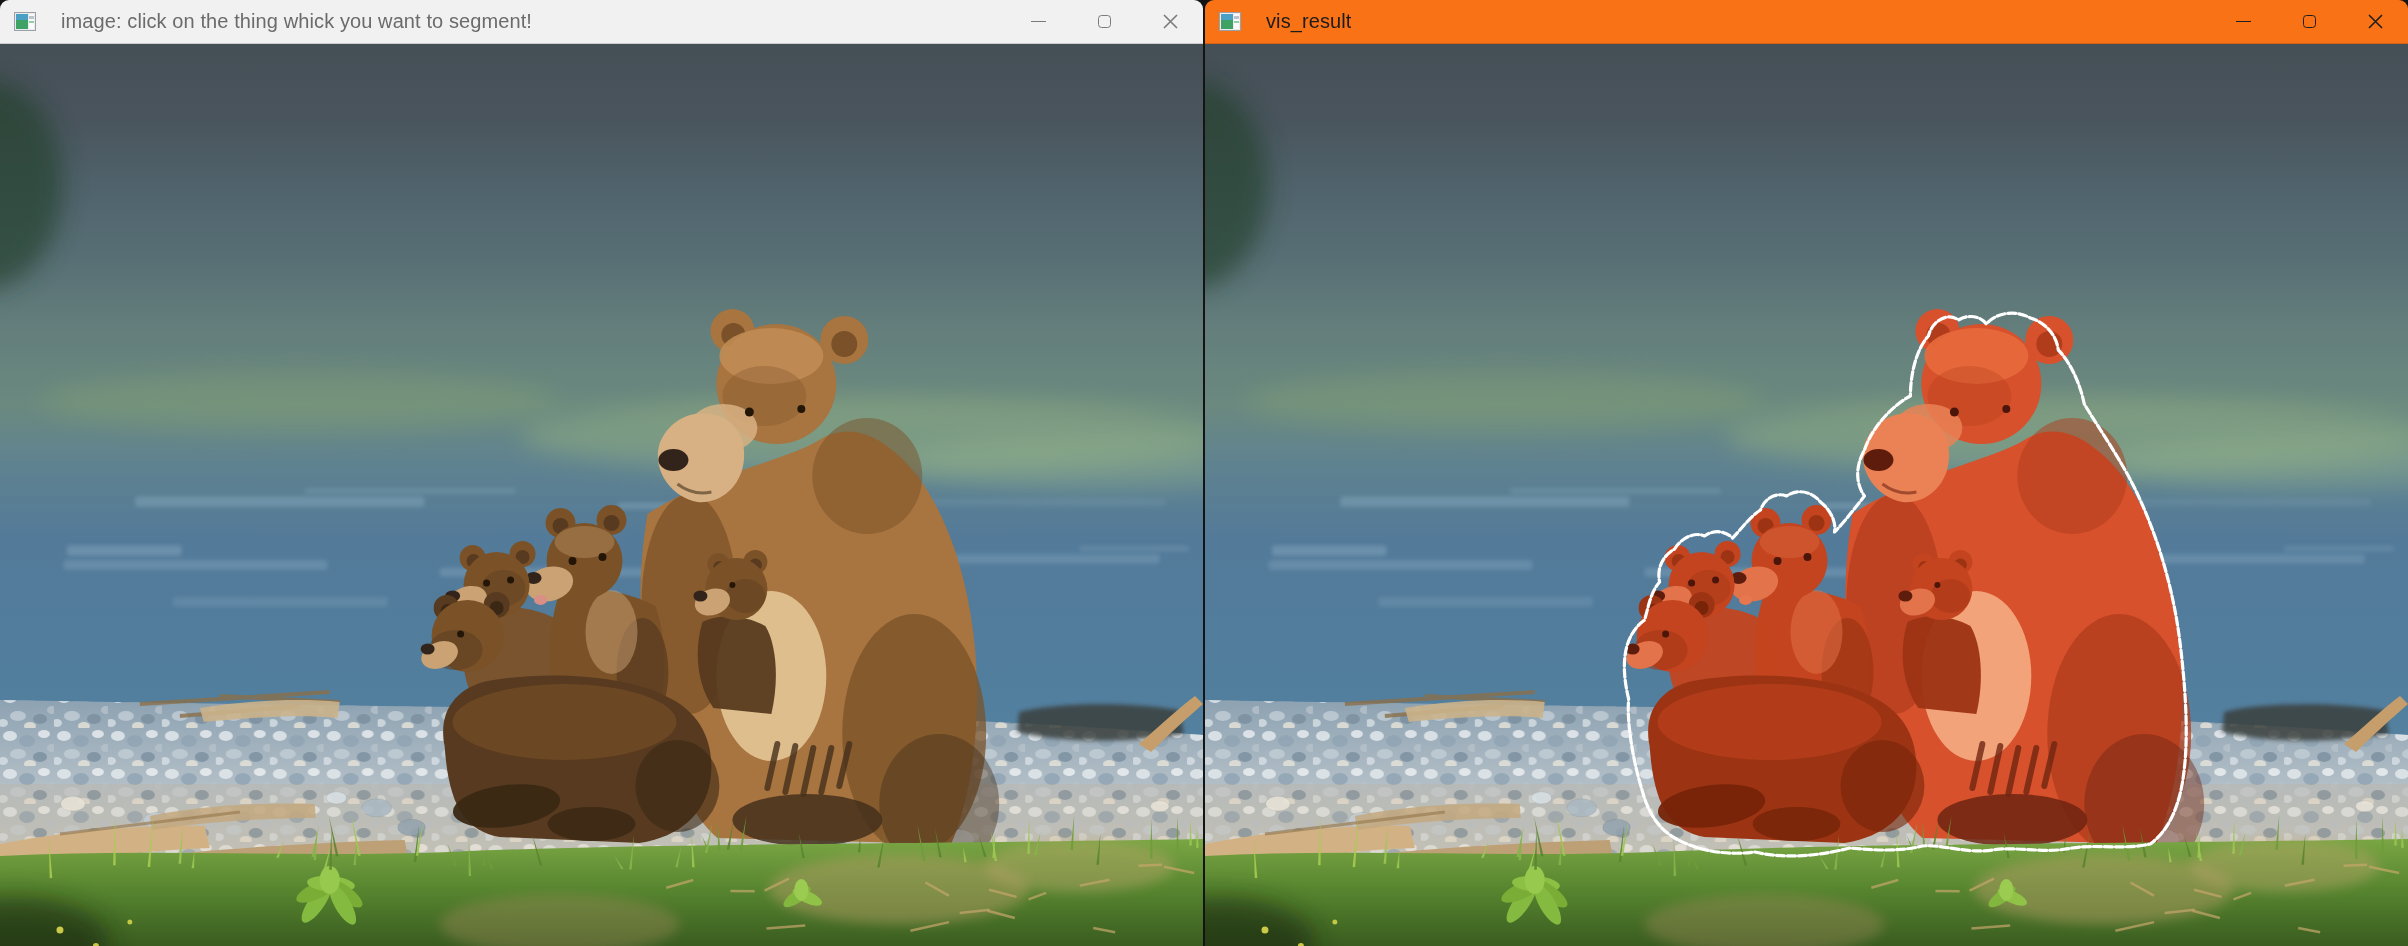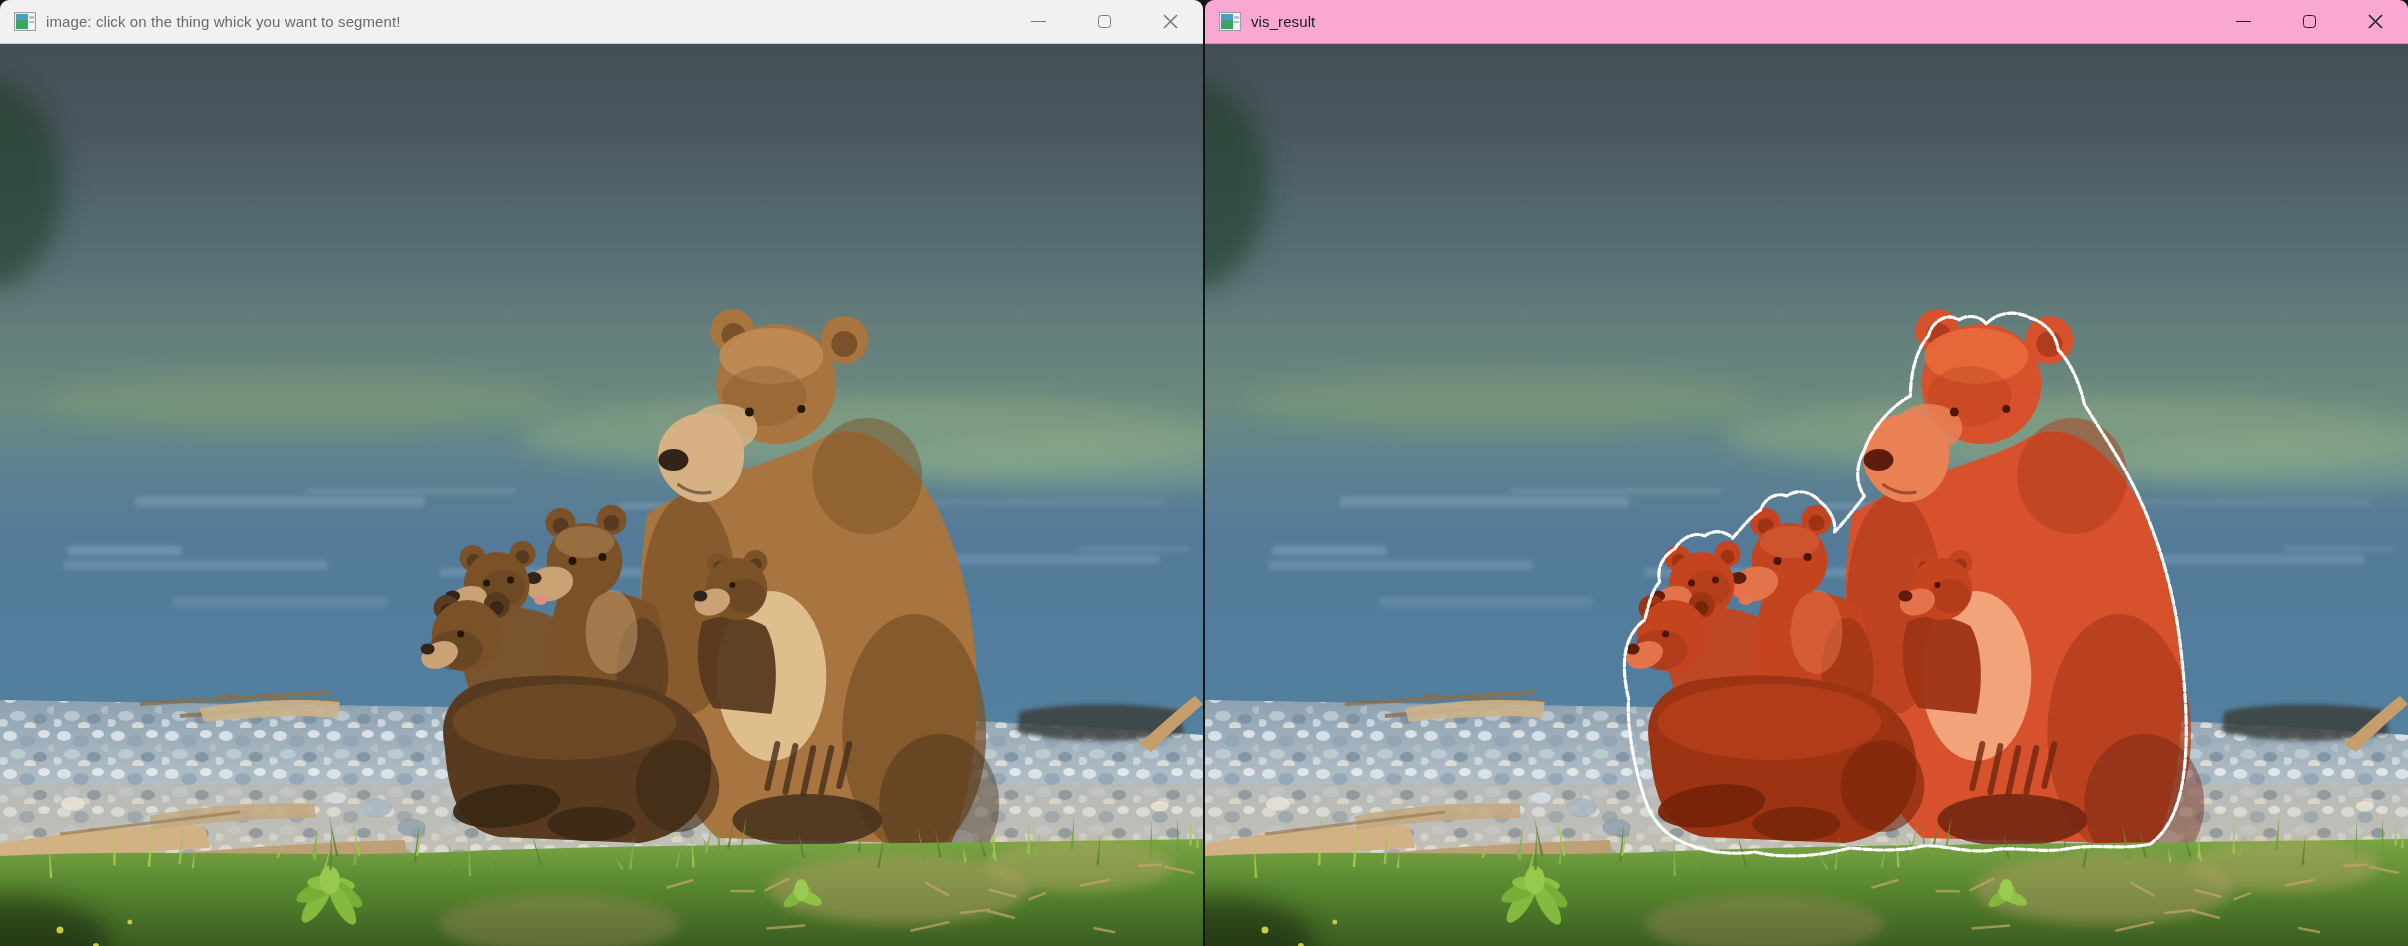--- a/index.html
+++ b/index.html
@@ -2,21 +2,21 @@
 <html style="--mask-main: #d6512c; --mask-outline: #ffffff;"><head>
 <meta charset="utf-8">
 <style>
   html,body{margin:0;padding:0;background:#141414;}
   *{box-sizing:border-box;}
   body{font-family:"Liberation Sans",sans-serif;}
   .desktop{width:2408px;height:946px;display:flex;gap:2px;background:#141414;overflow:hidden;}
   .window{width:1203px;height:946px;display:flex;flex-direction:column;border-radius:9px 9px 0 0;overflow:hidden;background:#222;}
   .titlebar{height:44px;flex:none;display:flex;align-items:center;padding:0 0 0 14px;background:#f1f1f1;border-bottom:1px solid rgba(0,0,0,.15);}
   .appicon{width:22px;height:19px;margin-right:10px;flex:none;}
-  .title{font-size:15px;letter-spacing:.1px;white-space:nowrap;overflow:hidden;}
+  .title{font-size:20px;letter-spacing:.1px;white-space:nowrap;overflow:hidden;margin-left:15px;}
   .controls{margin-left:auto;display:flex;height:100%;}
   .cbtn{width:66px;height:100%;display:flex;align-items:center;justify-content:center;cursor:default;background:transparent;border:none;padding:0;}
   .g-min{display:block;width:15px;height:0;border-top:1.7px solid currentColor;}
   .g-max{display:block;width:13px;height:13px;border:1.7px solid currentColor;border-radius:3.5px;}
   .g-x{display:block;}
   .content{flex:1;position:relative;background:#4a5a64;}
   svg.ph{width:100%;height:100%;display:block;}
 
   
   .ph{
@@ -332,21 +332,21 @@
       </div>
     </div>
     <div class="content">
       <svg class="ph natural" viewBox="0 0 1204 902" preserveAspectRatio="none">
         <use href="#scene"></use>
       </svg>
     </div>
   </div>
 
   <div class="window">
-    <div class="titlebar" style="background: #f9a8d4;">
+    <div class="titlebar" style="background: #f97316;">
       <svg class="appicon" viewBox="0 0 22 19">
         <rect x="0.5" y="0.5" width="21" height="18" fill="#e9ebee" stroke="#9aa0a6"></rect>
         <rect x="2" y="2" width="12" height="15" fill="#3f93b0"></rect>
         <rect x="2" y="2" width="12" height="8" fill="#4aa0c4"></rect>
         <rect x="2" y="8" width="12" height="9" fill="#3da263"></rect>
         <rect x="15" y="2" width="5" height="15" fill="#fafafa"></rect>
         <rect x="15" y="4" width="5" height="3" fill="#bcc3c9"></rect>
         <rect x="15" y="9" width="5" height="2" fill="#8fd0a8"></rect>
       </svg>
       <span class="title" style="color: rgb(28, 28, 28);">vis_result</span>

